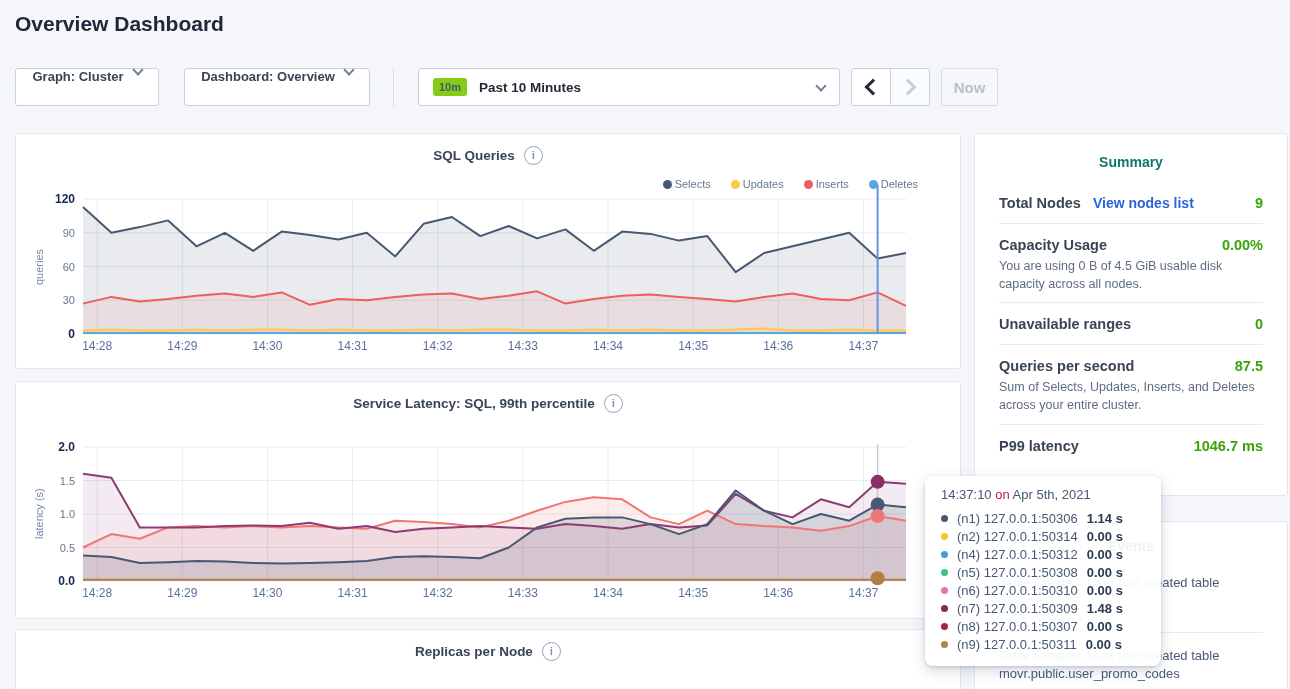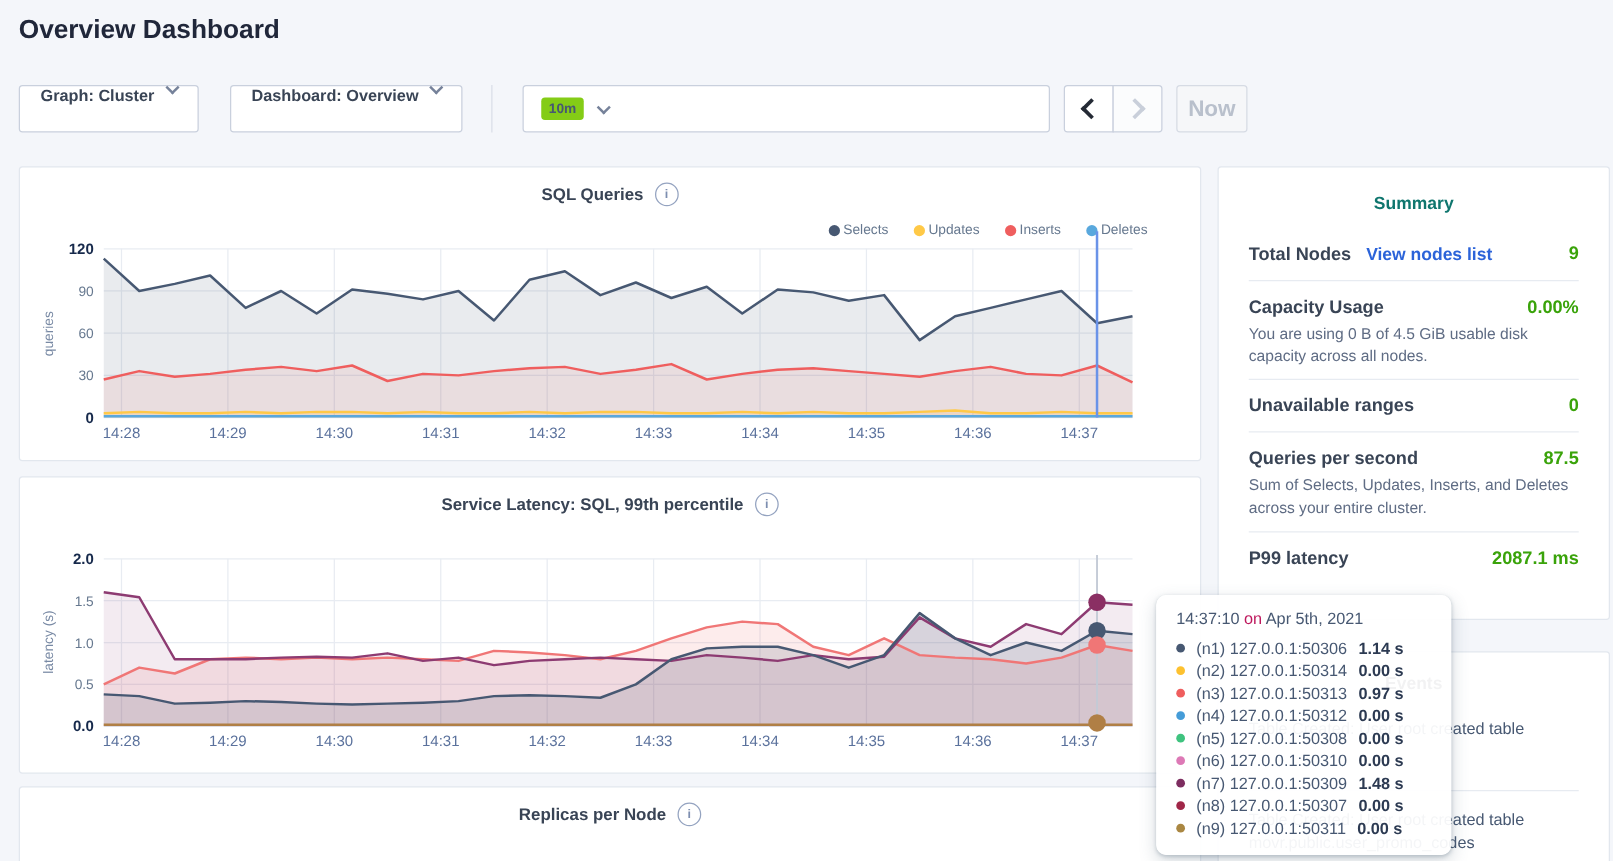--- a/index.html
+++ b/index.html
@@ -24,21 +24,21 @@
   .chev.right{transform:rotate(-45deg);border-color:#c9cfda;margin-right:4px}
   #time-selector{position:absolute;left:418px;top:68px;width:422px;height:38px;background:#fff;border:1px solid #c9d0dd;
       border-radius:3px;display:flex;align-items:center;gap:12px;padding:0 14px;box-sizing:border-box;cursor:pointer}
   .range-badge{background:#84cc16;border-radius:3px;padding:3px 6px;font-size:11px;font-weight:700;color:#475872}
   .range-label{flex:1;font-size:13.5px;font-weight:700;color:#242a35}
   .nav-btns{position:absolute;left:851px;top:68px;display:flex}
   .nav-btn{width:40px;height:38px;background:#fff;border:1px solid #c9d0dd;display:flex;align-items:center;justify-content:center;box-sizing:border-box;cursor:pointer}
   .nav-btn.prev{border-radius:3px 0 0 3px}
   .nav-btn.next{border-radius:0 3px 3px 0;margin-left:-1px;background:#fbfcfd}
   #now-btn{position:absolute;left:941px;top:68px;width:57px;height:38px;background:#f6f7f9;border:1px solid #d6dbe4;
-      border-radius:3px;display:flex;align-items:center;justify-content:center;font-size:18px;font-weight:700;color:#b9c0cc;box-sizing:border-box}
+      border-radius:3px;display:flex;align-items:center;justify-content:center;font-size:15px;font-weight:700;color:#b9c0cc;box-sizing:border-box}
 
   
   .panel{position:absolute;background:#fff;border:1px solid #e2e7ee;border-radius:3px;box-sizing:border-box}
   #sql-panel{left:15px;top:133px;width:946px;height:236px}
   #latency-panel{left:15px;top:381px;width:946px;height:238px}
   #replicas-panel{left:15px;top:629px;width:946px;height:80px}
   #summary-panel{left:974px;top:133px;width:314px;height:363px;padding:16px 24px}
   #events-panel{left:974px;top:521px;width:314px;height:190px;padding:12px 24px}
 
   .chart-title-row{position:absolute;top:12px;left:0;right:0;display:flex;justify-content:center;align-items:center;gap:9px}
@@ -92,20 +92,21 @@
   <span>Graph: Cluster</span>
   <span class="chev down"></span>
 </div>
 <div class="dd" id="dd-dashboard">
   <span>Dashboard: Overview</span>
   <span class="chev down"></span>
 </div>
 <div class="vdiv"></div>
 <div id="time-selector">
   <span class="range-badge">10m</span>
+  <span class="range-label">Past 10 Minutes</span>
   <span class="chev down"></span>
 </div>
 <div class="nav-btns">
   <div class="nav-btn prev">
       <span class="chev big left"></span>
     </div>
   <div class="nav-btn next">
       <span class="chev big right"></span>
     </div>
 </div>
@@ -263,21 +264,21 @@
 
   <div class="sum-row">
     <span class="sum-label">Queries per second</span>
     <span class="sum-value">87.5</span>
   </div>
   <div class="sum-desc">Sum of Selects, Updates, Inserts, and Deletes across your entire cluster.</div>
   <div class="sum-div"></div>
 
   <div class="sum-row">
     <span class="sum-label">P99 latency</span>
-    <span class="sum-value">2087.1 ms</span>
+    <span class="sum-value">1046.7 ms</span>
   </div>
 </div>
 
 <div class="panel" id="events-panel">
   <div class="ev-title">Events</div>
   <div id="events-list">
       <div class="ev-item">
         <div>Table Created: User root created table</div>
       </div>
       <div class="ev-item">
@@ -298,25 +299,20 @@
         <span class="tt-dot" style="background: rgb(71, 88, 114);"></span>
         <span>(n1) 127.0.0.1:50306</span>
         <span class="tt-val">1.14 s</span>
       </div>
       <div class="tt-row">
         <span class="tt-dot" style="background: rgb(253, 193, 47);"></span>
         <span>(n2) 127.0.0.1:50314</span>
         <span class="tt-val">0.00 s</span>
       </div>
       <div class="tt-row">
-        <span class="tt-dot" style="background: rgb(239, 94, 94);"></span>
-        <span>(n3) 127.0.0.1:50313</span>
-        <span class="tt-val">0.97 s</span>
-      </div>
-      <div class="tt-row">
         <span class="tt-dot" style="background: rgb(69, 156, 216);"></span>
         <span>(n4) 127.0.0.1:50312</span>
         <span class="tt-val">0.00 s</span>
       </div>
       <div class="tt-row">
         <span class="tt-dot" style="background: rgb(63, 195, 127);"></span>
         <span>(n5) 127.0.0.1:50308</span>
         <span class="tt-val">0.00 s</span>
       </div>
       <div class="tt-row">

